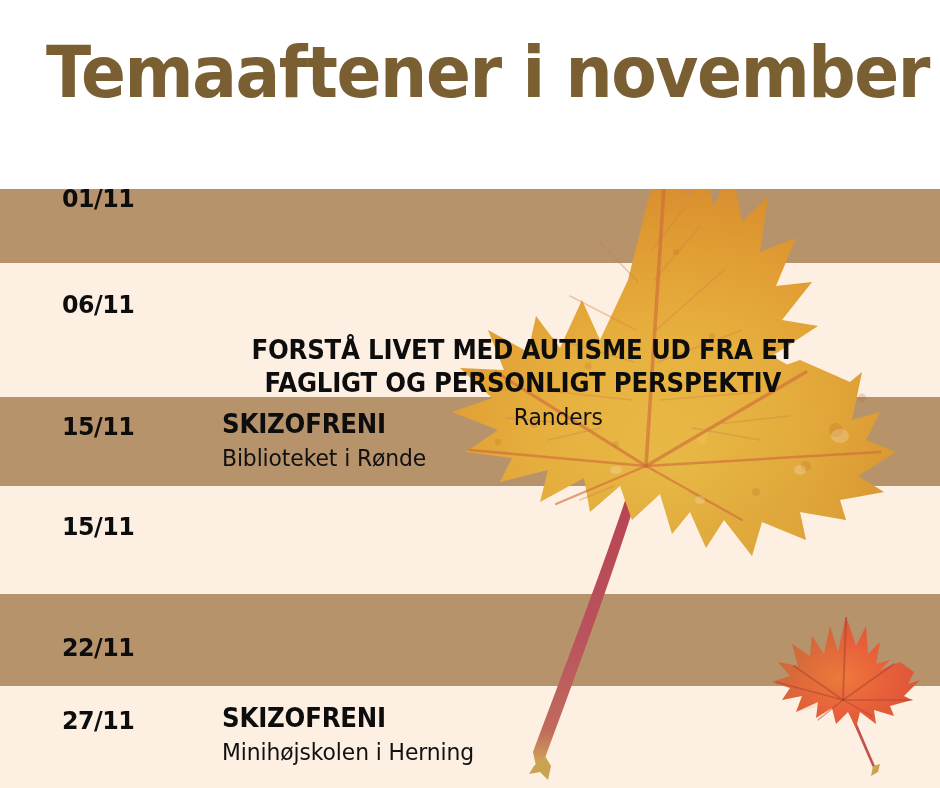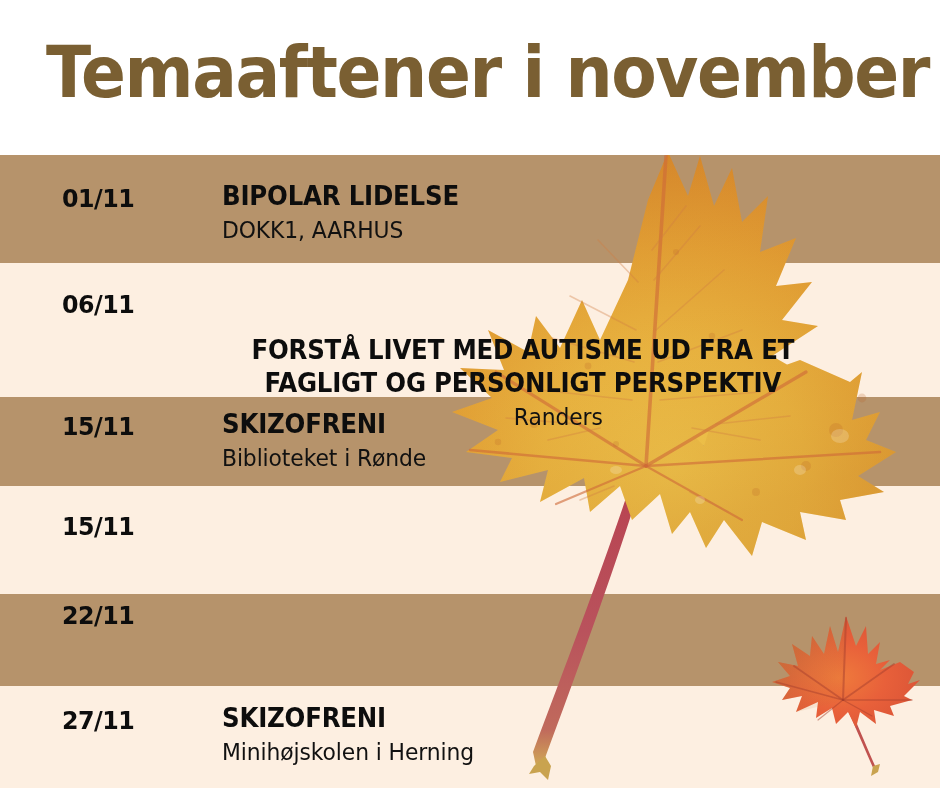--- a/index.html
+++ b/index.html
@@ -21,21 +21,21 @@
     background: #ffffff;
     overflow: hidden;
   }
 
   
   .header {
     position: absolute;
     left: 0;
     top: 0;
     width: 940px;
-    height: 155px;
+    height: 189px;
     background: #ffffff;
     z-index: 5;
   }
   .poster-title {
     position: absolute;
     left: 46px;
     top: 26px;
     font-family: "DejaVu Sans", "Liberation Sans", sans-serif;
     font-weight: 700;
     font-size: 72px;
@@ -152,21 +152,21 @@
   #row-1 .row-body { top: 23px; margin-top: 48px; }
 
   #row-2 { top: 397px; height: 89px; }
   #row-2 .row-date { top: 15px; }
   #row-2 .row-body { top: 11px; }
 
   #row-3 { top: 486px; height: 108px; }
   #row-3 .row-date { top: 26px; }
   #row-3 .row-body { top: 22px; }
 
-  #row-4 { top: 582px; height: 92px; }
+  #row-4 { top: 614px; height: 92px; }
   #row-4 .row-date { top: 19px; }
   #row-4 .row-body { top: 15px; }
 
   #row-5 { top: 686px; height: 72px; }
   #row-5 .row-date { top: 20px; }
   #row-5 .row-body { top: 16px; }
 </style>
 </head>
 <body>
 
@@ -333,24 +333,20 @@
   </div>
 
   <div class="header">
     <div class="poster-title">Temaaftener i november</div>
   </div>
 
   <div class="rows">
 
     <div class="row" id="row-0">
       <div class="row-date">01/11</div>
-      <div class="row-body">
-        <div class="row-title">BIPOLAR LIDELSE</div>
-        <div class="row-venue">DOKK1, AARHUS</div>
-      </div>
     </div>
 
     <div class="row" id="row-1">
       <div class="row-date">06/11</div>
       <div class="row-body">
         <div class="row-title wrap">FORSTÅ LIVET MED AUTISME UD FRA ET FAGLIGT OG PERSONLIGT PERSPEKTIV</div>
         <div class="row-venue">Randers</div>
       </div>
     </div>
 

